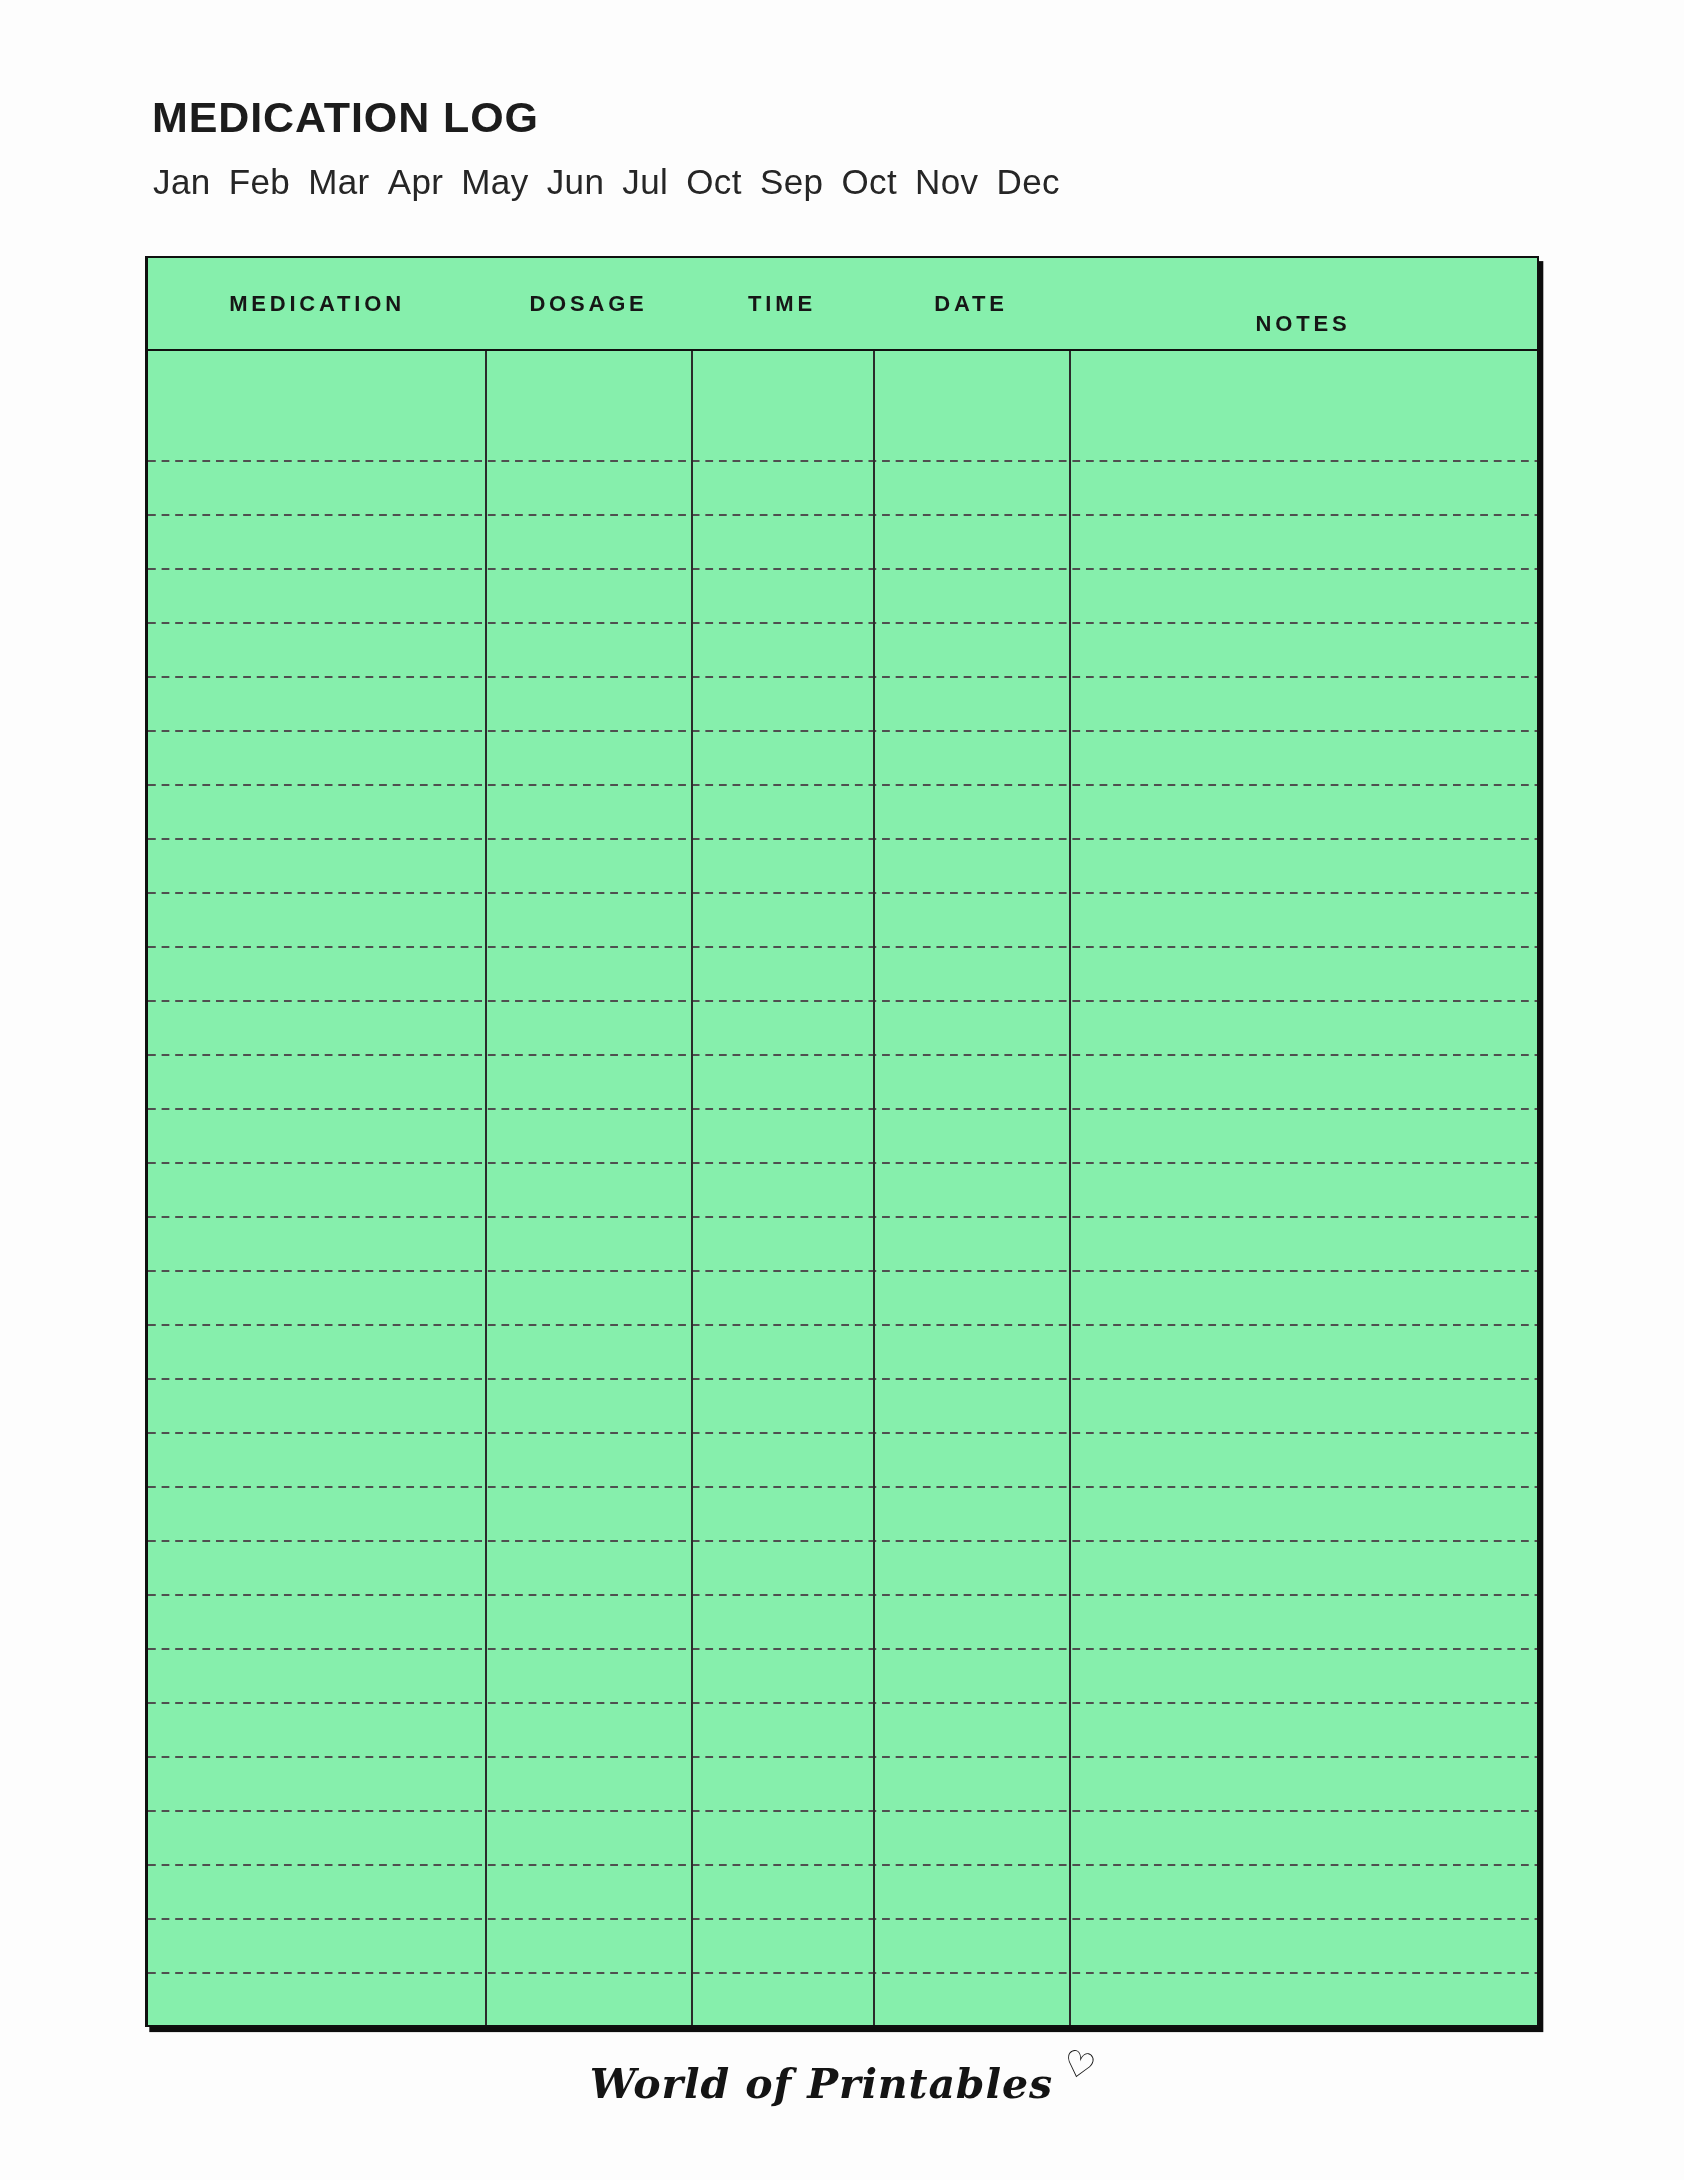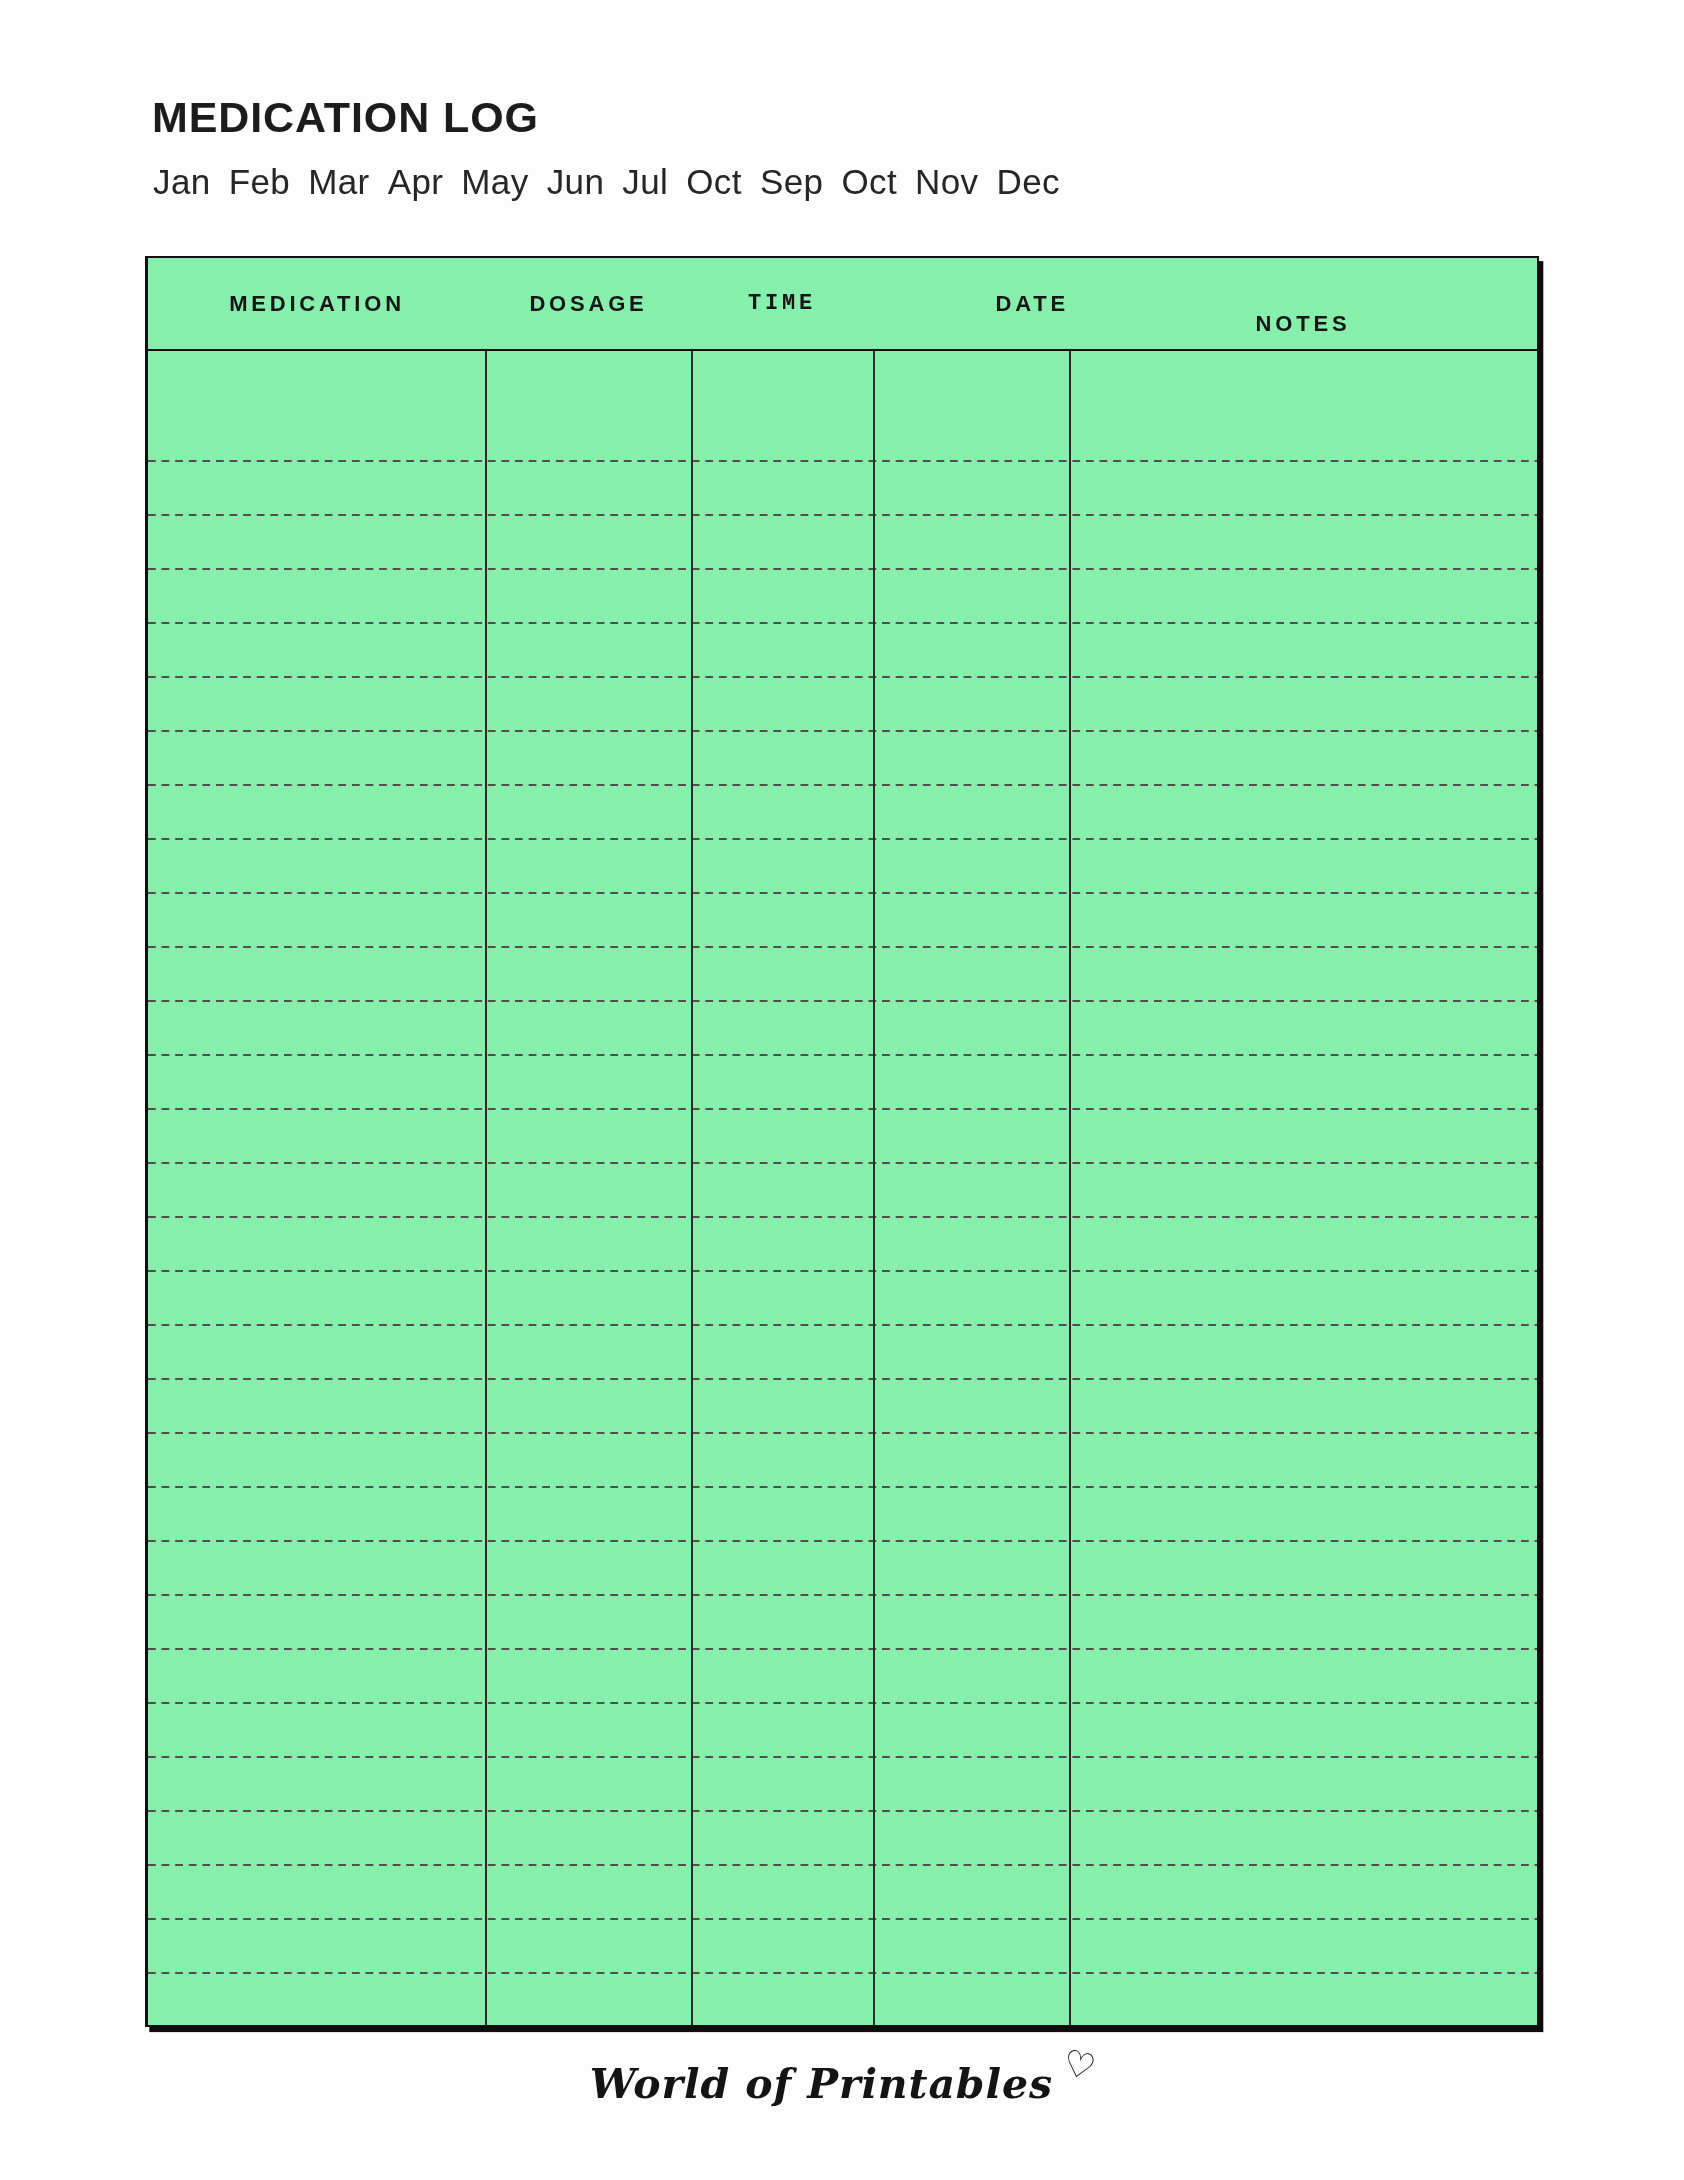--- a/index.html
+++ b/index.html
@@ -60,22 +60,22 @@
   .th {
     font-weight: 700;
     font-size: 22px;
     letter-spacing: 3.8px;
     color: #161616;
     text-align: center;
     box-sizing: border-box;
   }
   .c1 { width: 338px; }
   .c2 { width: 205px; }
-  .c3 { width: 182px; font-family: Liberation Mono, monospace; }
-  .c4 { width: 196px; text-align: right; }
+  .c3 { width: 182px; }
+  .c4 { width: 196px; }
   .c5 { flex: 1; margin-top: 40px; }
 
   .table-body {
     position: relative;
     flex: 1;
     display: flex;
     flex-direction: column;
     min-height: 0;
   }
   .row { box-sizing: border-box; flex: none; }

